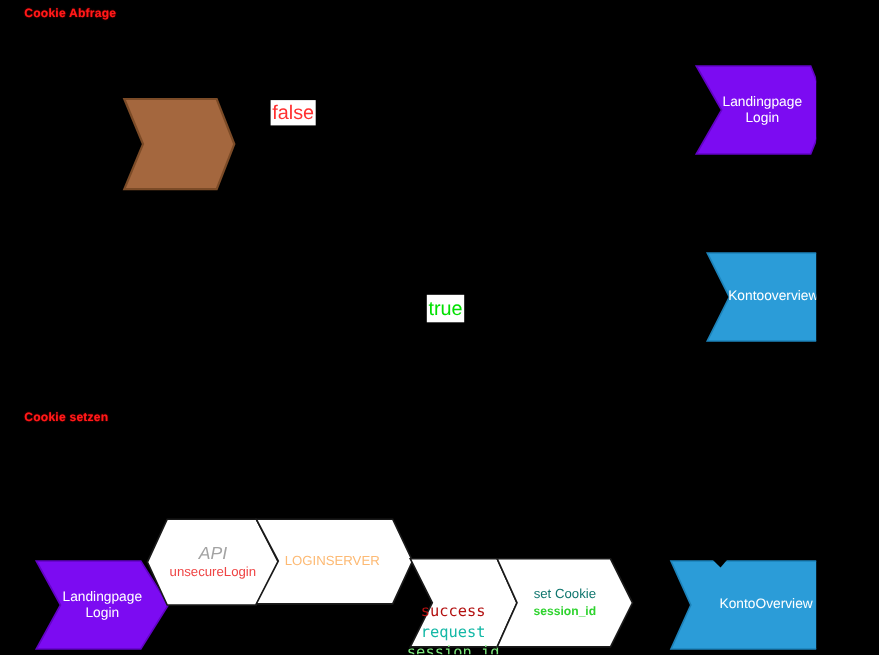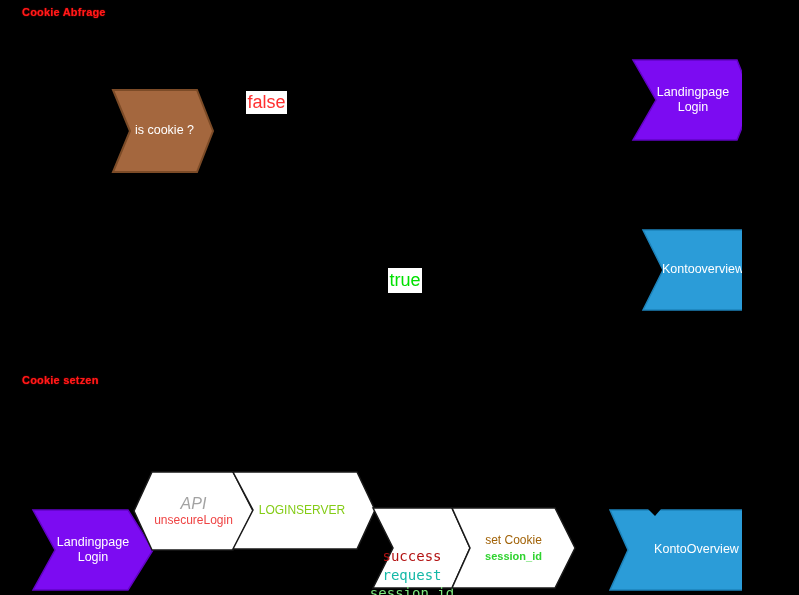--- a/index.html
+++ b/index.html
@@ -16,21 +16,20 @@
 
 <div id="canvas">
 
   <div class="sec-title" style="left:22px;top:6px;">Cookie Abfrage</div>
 
 
   <div class="node" style="left:113px;top:90px;width:100px;height:82px;">
     <svg width="100" height="82" viewBox="0 0 100 82">
         <polygon points="0,0 84,0 100,41 84,82 0,82 17,41" fill="#a4673e" stroke="#7c4b27" stroke-width="2"></polygon>
       </svg>
-    <div class="lbl" style="left:10px;top:0;width:83px;height:100%;font-size:12.5px;">is cookie ?</div>
   </div>
 
   <div class="branch" style="left:246px;top:91px;width:41px;height:23px;color:#ff3030;">false</div>
 
   <div class="node" style="left:633px;top:60px;width:120px;height:80px;">
     <svg width="120" height="80" viewBox="0 0 120 80">
         <polygon points="0,0 104,0 120,40 104,80 0,80 23,40" fill="#7c0bf2" stroke="#6203c6" stroke-width="1.5"></polygon>
       </svg>
     <div class="lbl" style="left:0;top:0;width:120px;height:100%;">
       <span>Landingpage</span>
@@ -66,40 +65,40 @@
     <div class="lbl" style="left:0;top:0;width:119px;height:100%;">
       <span style="color:#a3a3a3;font-size:16px;font-style:italic;">API</span>
       <span style="color:#ef4444;font-size:12px;">unsecureLogin</span>
     </div>
   </div>
 
   <div class="node" style="left:233px;top:472px;width:142px;height:77px;">
     <svg width="142" height="77" viewBox="0 0 142 77">
         <polygon points="0,0 124,0 142,38 124,77 0,77 20,38" fill="#ffffff" stroke="#1a1a1a" stroke-width="1.5"></polygon>
       </svg>
-    <div class="lbl" style="left:0;top:0;width:138px;height:100%;color:#84cc16;font-size:12px;">LOGINSERVER</div>
+    <div class="lbl" style="left:0;top:0;width:138px;height:100%;color:#fdba74;font-size:12px;">LOGINSERVER</div>
   </div>
 
   <div class="node" style="left:373px;top:508px;width:97px;height:80px;">
     <svg width="97" height="80" viewBox="0 0 97 80">
         <polygon points="0,0 79,0 97,40 79,80 0,80 20,40" fill="#ffffff" stroke="#1a1a1a" stroke-width="1.5"></polygon>
       </svg>
     <div class="lbl mono" style="left:0;top:0;width:78px;height:100%;font-size:14px;line-height:1.32;">
       <span style="color:#b31111;">success</span>
       <span style="color:#14b8a6;">request</span>
       <span style="color:#7ee87e;">session_id</span>
     </div>
   </div>
 
   <div class="node" style="left:452px;top:508px;width:123px;height:80px;">
     <svg width="123" height="80" viewBox="0 0 123 80">
         <polygon points="0,0 103,0 123,40 103,80 0,80 18,40" fill="#ffffff" stroke="#1a1a1a" stroke-width="1.5"></polygon>
       </svg>
     <div class="lbl" style="left:0;top:0;width:123px;height:100%;font-size:12px;line-height:1.3;">
-      <span style="color:#a16207;">set Cookie</span>
+      <span style="color:#0f766e;">set Cookie</span>
       <span style="color:#2fd32f;font-weight:bold;font-size:11px;">session_id</span>
     </div>
   </div>
 
   <div class="node" style="left:610px;top:510px;width:173px;height:80px;">
     <svg width="173" height="80" viewBox="0 0 173 80">
         <polygon points="0,0 151,0 173,40 151,80 0,80 18,40" fill="#2b9cd8" stroke="#1d83ba" stroke-width="1.5"></polygon>
       </svg>
     <div class="lbl" style="left:0;top:0;width:173px;height:100%;">KontoOverview</div>
   </div>

